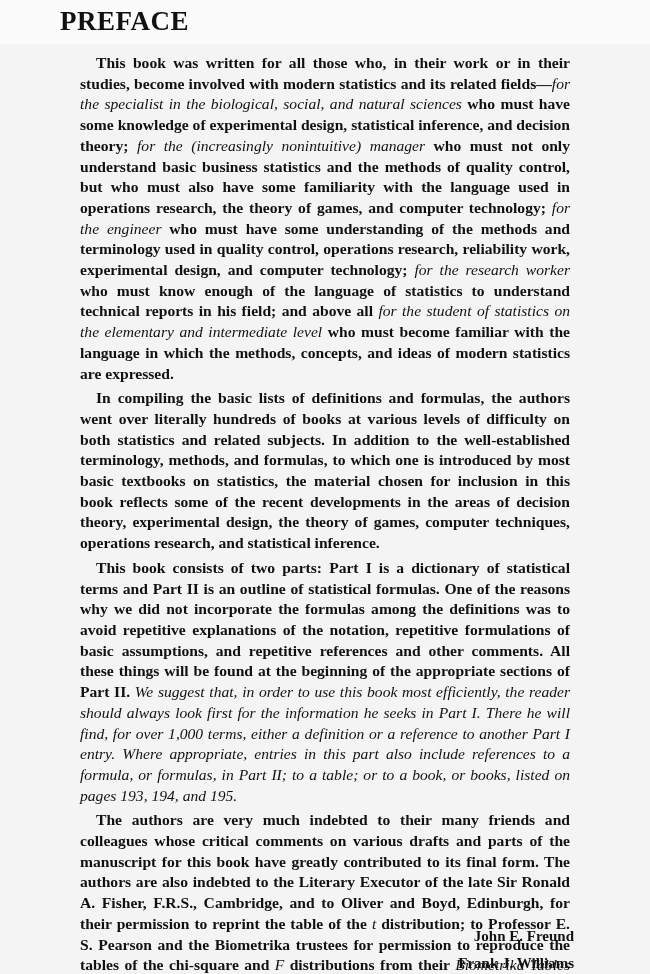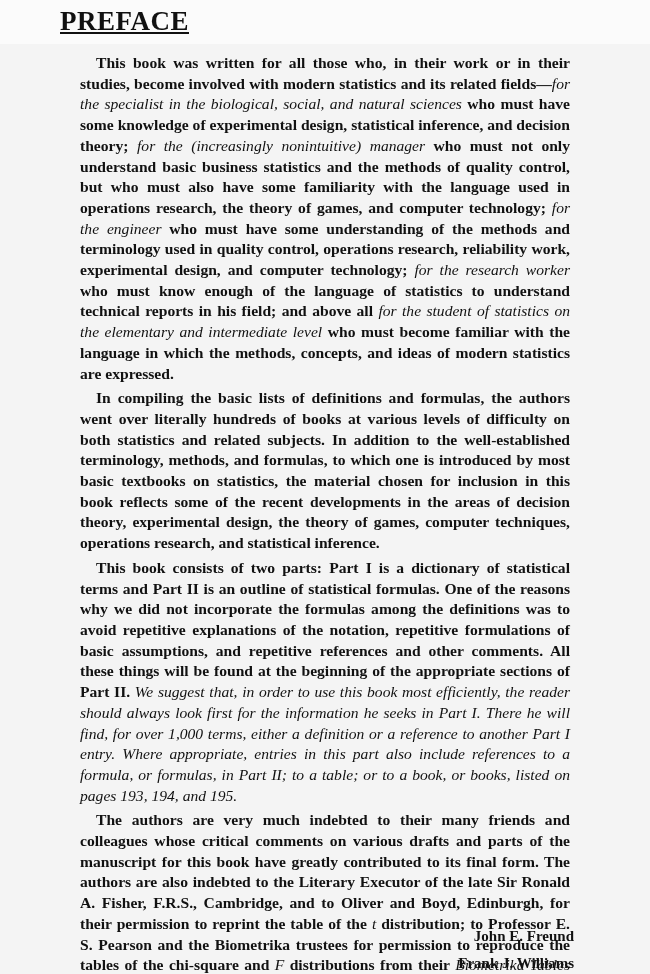--- a/index.html
+++ b/index.html
@@ -30,21 +30,20 @@
   .title {
     position: absolute;
     left: 60px;
     top: 4px;
     margin: 0;
     font-family: "Liberation Serif", "DejaVu Serif", serif;
     font-weight: bold;
     font-size: 27px;
     letter-spacing: 0.5px;
     line-height: 34px;
-    text-decoration: underline;
   }
   .body {
     position: absolute;
     left: 76px;
     top: 49px;
     width: 498px;
     font-family: "Liberation Serif", "DejaVu Serif", serif;
     font-size: 15.6px;
     line-height: 20.7px;
     text-align: justify;

